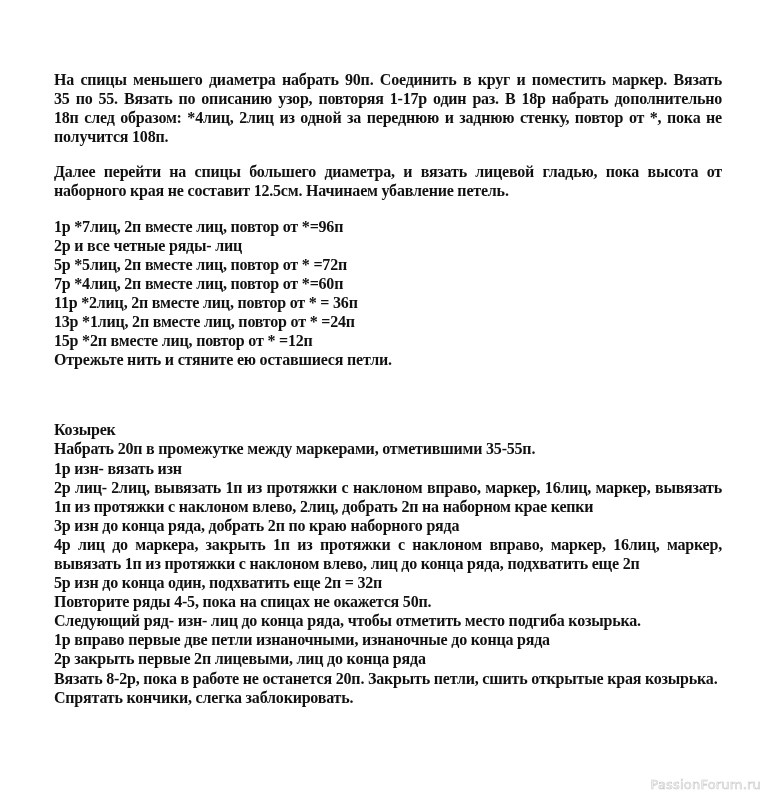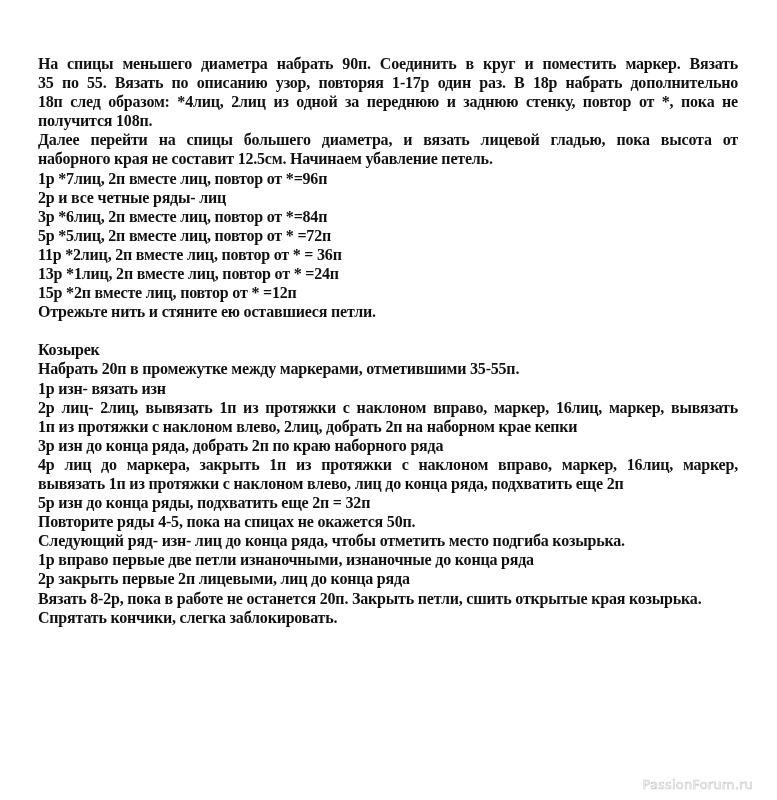--- a/index.html
+++ b/index.html
@@ -20,40 +20,40 @@
       width: 700px;
       font-family: "Liberation Serif", "DejaVu Serif", serif;
       font-weight: bold;
       font-size: 16px;
       line-height: 19.1px;
       color: #111111;
       letter-spacing: -0.2px;
       filter: blur(0.35px);
     }
     .para {
-      margin: 0;
+      margin: 16px;
       text-align: justify;
     }
     .line {
       display: block;
       white-space: nowrap;
       font-family: Liberation Serif, serif;
     }
     .justify-line {
       display: block;
       text-align: justify;
       text-align-last: justify;
       white-space: normal;
     }
     .gap {
       height: 19px;
     }
     .watermark {
       position: absolute;
-      right: 24px;
+      right: 16px;
       bottom: 8px;
       font-family: "DejaVu Sans", sans-serif;
       font-size: 13px;
       color: #ffffff;
       -webkit-text-stroke: 0.6px #c8c8c8;
       letter-spacing: 0.2px;
     }
   </style>
 </head>
 <body>
@@ -68,40 +68,40 @@
   </div>
 
   <div class="para">
     <span class="justify-line">Далее перейти на спицы большего диаметра, и вязать лицевой гладью, пока высота от</span>
     <span class="line">наборного края не составит 12.5см. Начинаем убавление петель.</span>
   </div>
 
   <div class="para">
     <span class="line">1р *7лиц, 2п вместе лиц, повтор от *=96п</span>
     <span class="line">2р и все четные ряды- лиц</span>
-    <span class="line">3р *6лиц, 2п вместе лиц, повтор от *=84п</span>
     <span class="line">5р *5лиц, 2п вместе лиц, повтор от * =72п</span>
+    <span class="line">7р *4лиц, 2п вместе лиц, повтор от *=60п</span>
     <span class="line">11р *2лиц, 2п вместе лиц, повтор от * = 36п</span>
     <span class="line">13р *1лиц, 2п вместе лиц, повтор от * =24п</span>
     <span class="line">15р *2п вместе лиц, повтор от * =12п</span>
     <span class="line">Отрежьте нить и стяните ею оставшиеся петли.</span>
   </div>
 
   <div class="gap"></div>
 
   <div class="para">
     <span class="line">Козырек</span>
     <span class="line">Набрать 20п в промежутке между маркерами, отметившими 35-55п.</span>
     <span class="line">1р изн- вязать изн</span>
     <span class="justify-line">2р лиц- 2лиц, вывязать 1п из протяжки с наклоном вправо, маркер, 16лиц, маркер, вывязать</span>
     <span class="line">1п из протяжки с наклоном влево, 2лиц, добрать 2п на наборном крае кепки</span>
     <span class="line">3р изн до конца ряда, добрать 2п по краю наборного ряда</span>
     <span class="justify-line">4р лиц до маркера, закрыть 1п из протяжки с наклоном вправо, маркер, 16лиц, маркер,</span>
     <span class="line">вывязать 1п из протяжки с наклоном влево, лиц до конца ряда, подхватить еще 2п</span>
-    <span class="line">5р изн до конца ряды, подхватить еще 2п = 32п</span>
+    <span class="line">5р изн до конца один, подхватить еще 2п = 32п</span>
     <span class="line">Повторите ряды 4-5, пока на спицах не окажется 50п.</span>
     <span class="line">Следующий ряд- изн- лиц до конца ряда, чтобы отметить место подгиба козырька.</span>
     <span class="line">1р вправо первые две петли изнаночными, изнаночные до конца ряда</span>
     <span class="line">2р закрыть первые 2п лицевыми, лиц до конца ряда</span>
     <span class="line">Вязать 8-2р, пока в работе не останется 20п. Закрыть петли, сшить открытые края козырька.</span>
     <span class="line">Спрятать кончики, слегка заблокировать.</span>
   </div>
 
 </div>
 

